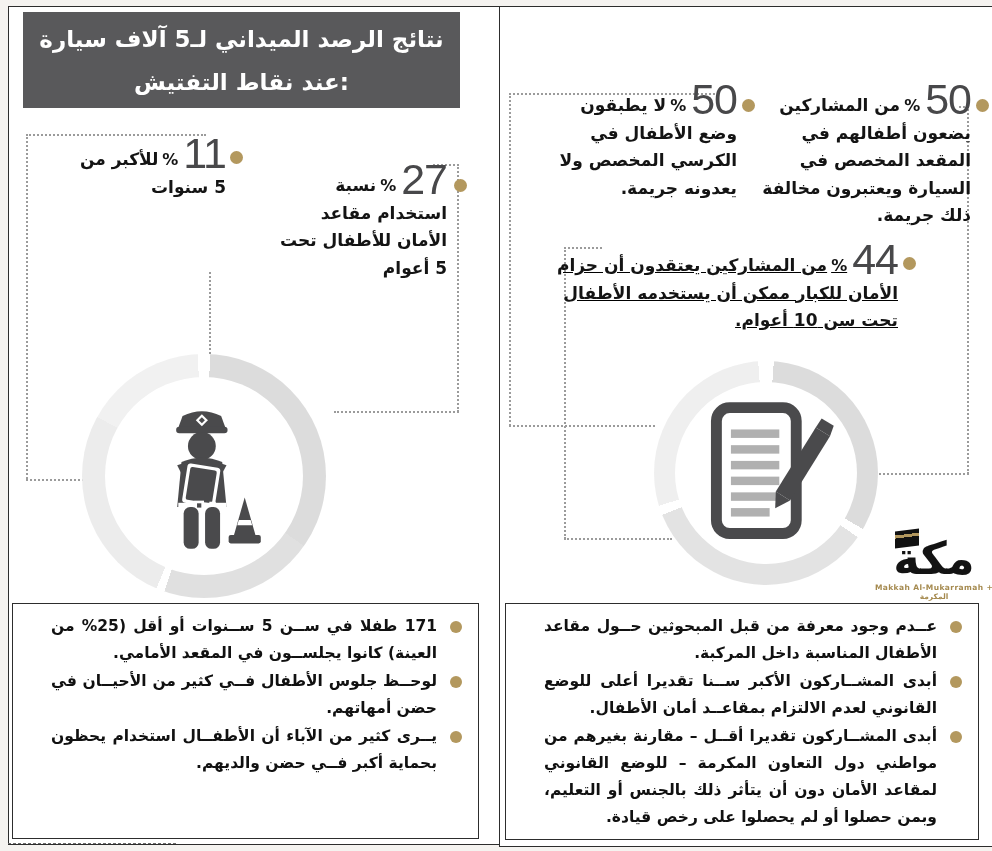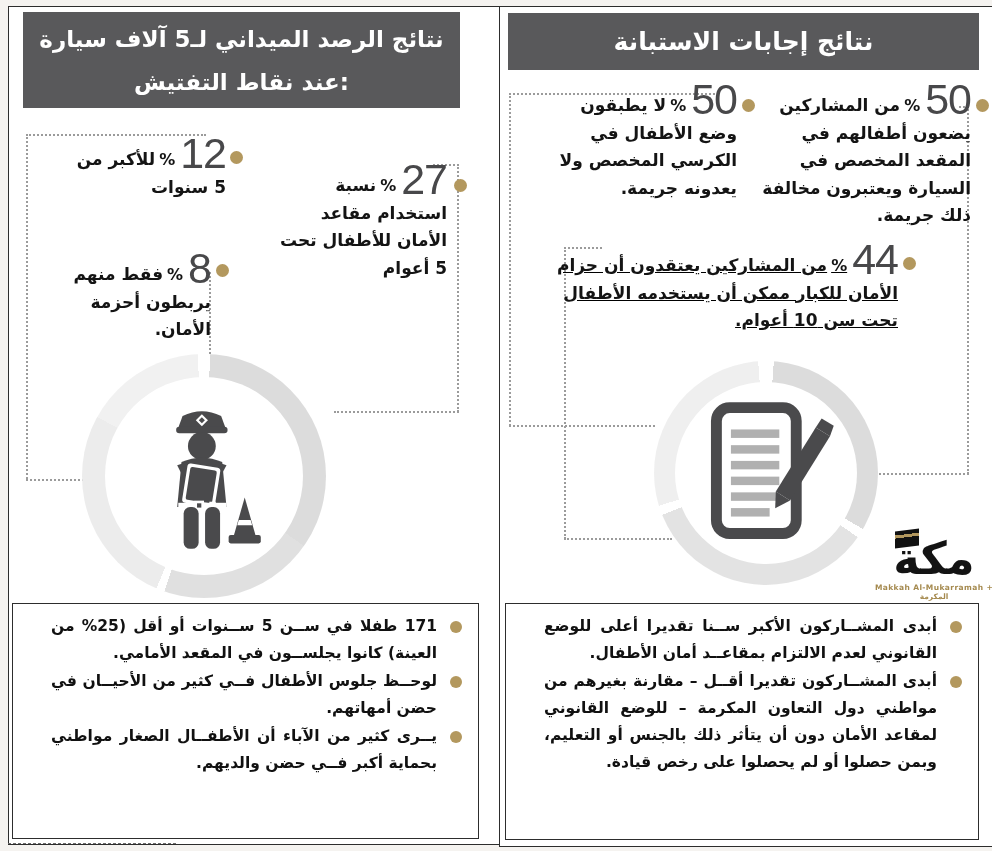--- a/index.html
+++ b/index.html
@@ -97,25 +97,21 @@
     <div class="cl v" style="left:448px;top:157px;height:248px;"></div>
     <div class="cl h" style="left:325px;top:404px;width:125px;"></div>
     <div class="cl v" style="left:200px;top:265px;height:82px;"></div>
 
     <div class="stat" style="right:58px;top:156px;width:180px;">
       <span class="gdot" style="right:-20px;top:16px;"></span>
       <p><span class="num">27</span><span class="pct">%</span><span>نسبة استخدام مقاعد الأمان للأطفال تحت 5 أعوام</span></p>
     </div>
     <div class="stat" style="right:279px;top:130px;width:160px;">
       <span class="gdot" style="right:-17px;top:14px;"></span>
-      <p><span class="num">12</span><span class="pct">%</span><span>للأكبر من 5 سنوات</span></p>
-    </div>
-    <div class="stat" style="right:294px;top:245px;width:155px;">
-      <span class="gdot" style="right:-18px;top:12px;"></span>
-      <p><span class="num">8</span><span class="pct">%</span><span>فقط منهم يربطون أحزمة الأمان.</span></p>
+      <p><span class="num">11</span><span class="pct">%</span><span>للأكبر من 5 سنوات</span></p>
     </div>
 
     <div class="donut donut-left">
       <div class="donut-inner"></div>
       <svg width="182" height="150" viewBox="0 0 132 140">
         <g fill="#4a4a4c">
           <path d="M46 14 Q64 5 82 14 L86 25 Q64 32 42 25 Z"></path>
           <rect x="40" y="24" width="48" height="6" rx="3"></rect>
           <circle cx="64" cy="42" r="13"></circle>
           <path d="M45 57 Q64 49 83 57 L87 99 L41 99 Z"></path>
@@ -139,29 +135,26 @@
           <rect x="89" y="125" width="30" height="8" rx="2"></rect>
         </g>
         <polygon points="98.5,111 109.5,111 111,116 97,116" fill="#fff"></polygon>
       </svg>
     </div>
 
     <div class="bbox bbox-left">
       <ul>
         <li><span class="bdot"></span><span>171 طفلا في ســن 5 ســنوات أو أقل (25% من العينة) كانوا يجلســون في المقعد الأمامي.</span></li>
         <li><span class="bdot"></span><span>لوحــظ جلوس الأطفال فــي كثير من الأحيــان في حضن أمهاتهم.</span></li>
-        <li><span class="bdot"></span><span>يــرى كثير من الآباء أن الأطفــال الصغار مواطني بحماية أكبر فــي حضن والديهم.</span></li>
+        <li><span class="bdot"></span><span>يــرى كثير من الآباء أن الأطفــال استخدام يحظون بحماية أكبر فــي حضن والديهم.</span></li>
       </ul>
     </div>
   </section>
 
   <section class="panel panel-right">
-    <header class="hdr hdr-right">
-      <div>نتائج إجابات الاستبانة</div>
-    </header>
 
     <div class="cl h" style="left:9px;top:86px;width:206px;"></div>
     <div class="cl v" style="left:9px;top:86px;height:333px;"></div>
     <div class="cl h" style="left:9px;top:418px;width:146px;"></div>
     <div class="cl h" style="left:64px;top:240px;width:38px;"></div>
     <div class="cl v" style="left:64px;top:240px;height:292px;"></div>
     <div class="cl h" style="left:64px;top:531px;width:108px;"></div>
     <div class="cl h" style="left:459px;top:99px;width:10px;"></div>
     <div class="cl v" style="left:467px;top:99px;height:368px;"></div>
     <div class="cl h" style="left:379px;top:466px;width:90px;"></div>
@@ -200,20 +193,21 @@
     </div>
 
     <div class="logo">
       <div class="kaaba"></div>
       <div class="logo-text">مكة</div>
       <div class="logo-sub" dir="ltr">Makkah Al-Mukarramah + المكرمة</div>
     </div>
 
     <div class="bbox bbox-right">
       <ul>
+        <li><span class="bdot"></span><span>عــدم وجود معرفة من قبل المبحوثين حــول مقاعد الأطفال المناسبة داخل المركبة.</span></li>
         <li><span class="bdot"></span><span>أبدى المشــاركون الأكبر ســنا تقديرا أعلى للوضع القانوني لعدم الالتزام بمقاعــد أمان الأطفال.</span></li>
         <li><span class="bdot"></span><span>أبدى المشــاركون تقديرا أقــل – مقارنة بغيرهم من مواطني دول التعاون المكرمة – للوضع القانوني لمقاعد الأمان دون أن يتأثر ذلك بالجنس أو التعليم، وبمن حصلوا أو لم يحصلوا على رخص قيادة.</span></li>
       </ul>
     </div>
   </section>
 
   <div class="dash-artifact"></div>
 </div>
 
 </body></html>

